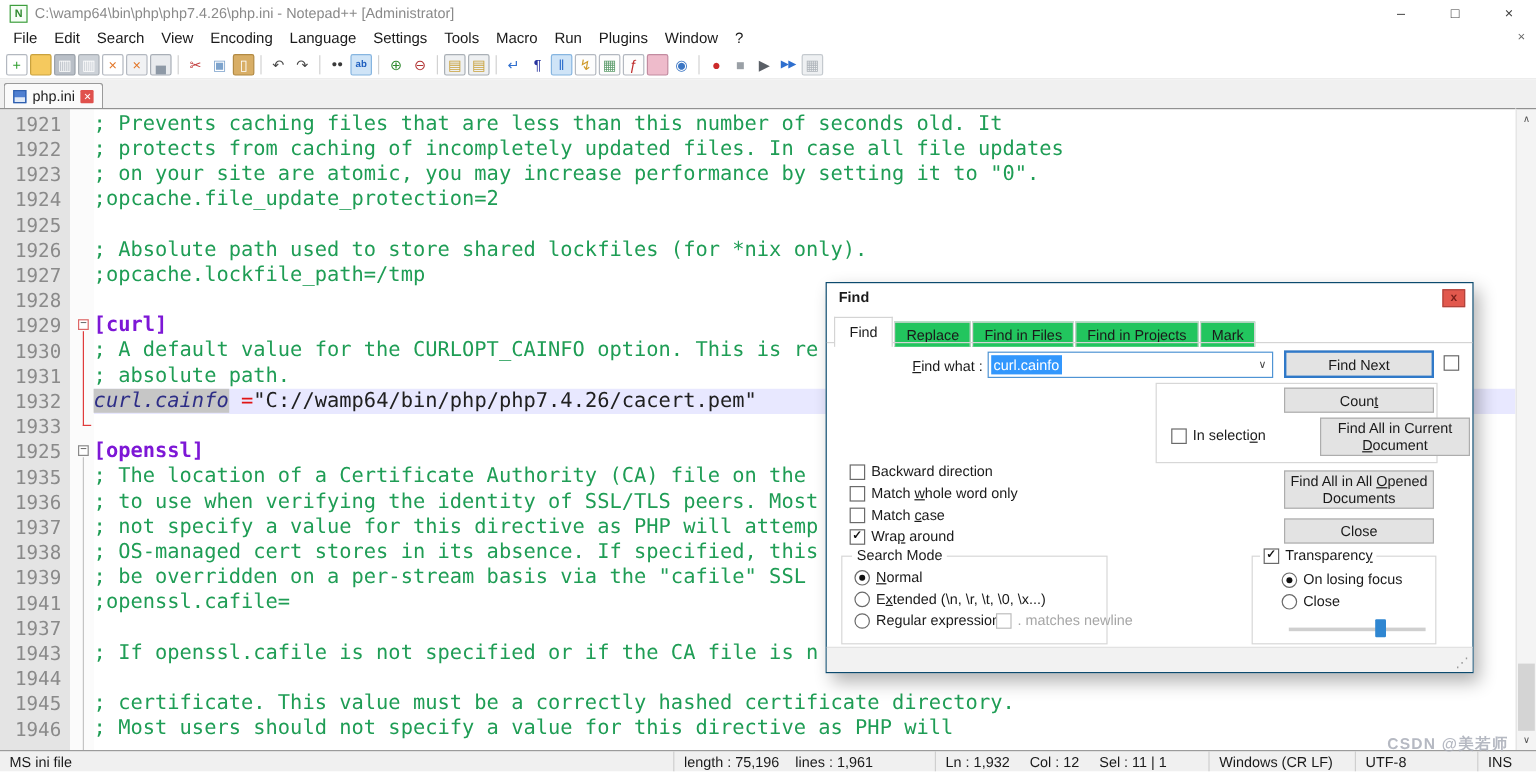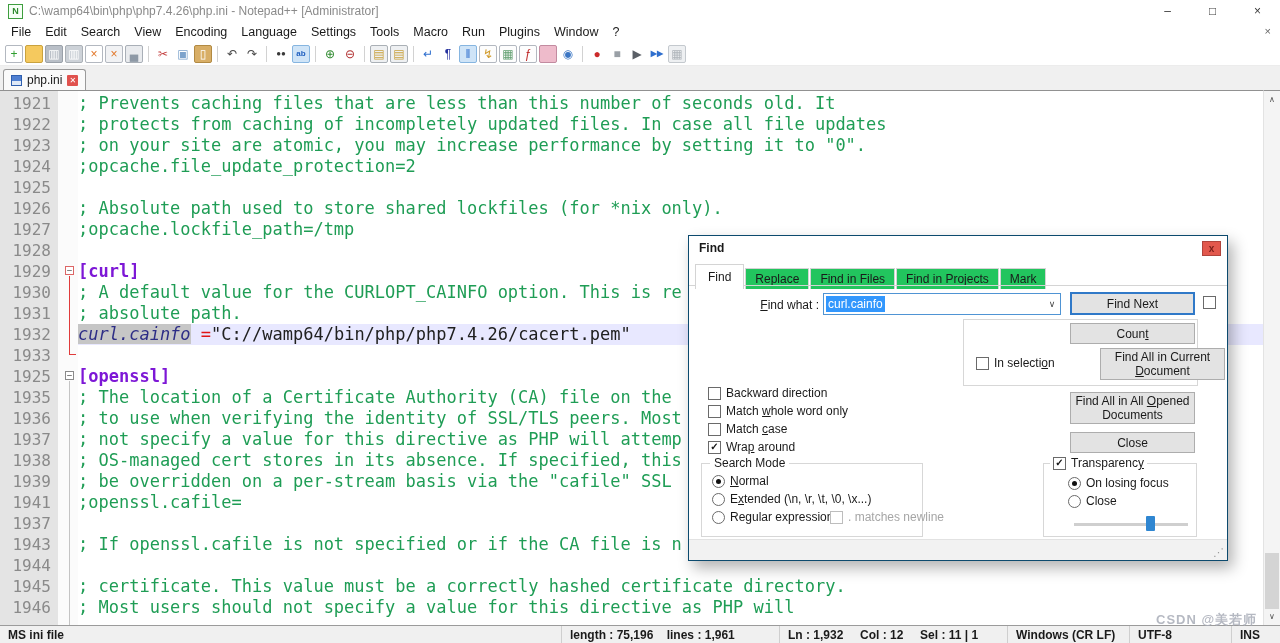--- a/index.html
+++ b/index.html
@@ -48,21 +48,21 @@
            font-size:9px;line-height:7px;text-align:center;box-sizing:border-box;}
   .vline{position:absolute;left:69px;width:1px;}
   .vtick{position:absolute;left:69px;height:1px;width:7px;}
   .vsb{position:absolute;top:90px;right:0;width:17px;height:535px;background:#f4f4f4;border-left:1px solid #e3e3e3;border-top:1px solid #919191;box-sizing:border-box;}
   .sbarrow{height:17px;display:flex;align-items:center;justify-content:center;font-size:8px;color:#505050;}
   .sbdown{position:absolute;bottom:0;left:0;right:0;}
   .sbthumb{position:absolute;left:1px;width:14px;top:462px;height:56px;background:#d4d4d4;}
   
   .statusbar{position:absolute;left:0;bottom:0;width:100%;height:18px;background:#f0f0f0;border-top:1px solid #9b9b9b;
              display:flex;align-items:center;font-size:12px;box-sizing:border-box;}
-  .sc{white-space:pre;padding-left:8px;box-sizing:border-box;height:100%;display:flex;align-items:center;font-weight:bold;}
+  .sc{white-space:pre;padding-left:8px;box-sizing:border-box;height:100%;display:flex;align-items:center;}
   .sc+.sc{border-left:1px solid #cfcfcf;}
   .sc1{width:561px;}.sc2{width:218px;}.sc3{width:228px;}.sc4{width:122px;}.sc5{width:102px;}.sc6{flex:1;}
   
   .fdlg{position:absolute;left:688px;top:235px;width:540px;height:326px;background:#fff;border:1px solid #0c4a6e;
         box-shadow:5px 7px 14px rgba(0,0,0,.3);font-size:12px;z-index:20;box-sizing:border-box;}
   .fdtitle{height:24px;display:flex;align-items:center;padding-left:10px;font-weight:600;}
   .fdclose{position:absolute;right:6px;top:5px;width:19px;height:15px;background:#e2584d;border:1px solid #b0443c;
            color:#7a1f1a;font-size:10px;font-weight:bold;display:flex;align-items:center;justify-content:center;box-sizing:border-box;}
   .fdtabs{position:absolute;left:6px;top:28px;display:flex;align-items:flex-end;}
   .ftab{padding:3px 9px;border:1px solid #d4d4d4;border-bottom:none;background:#22c55e;margin-right:1px;}

